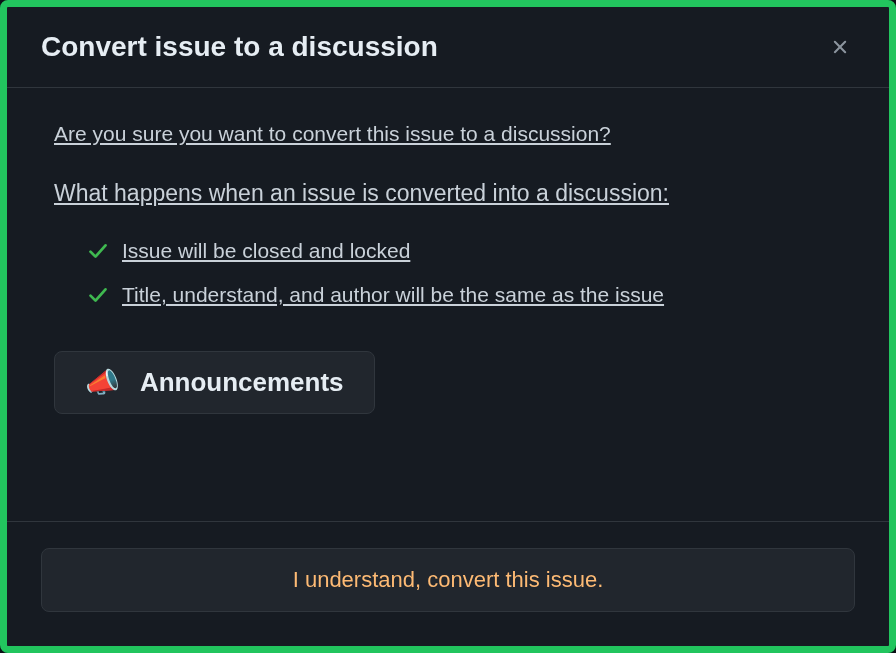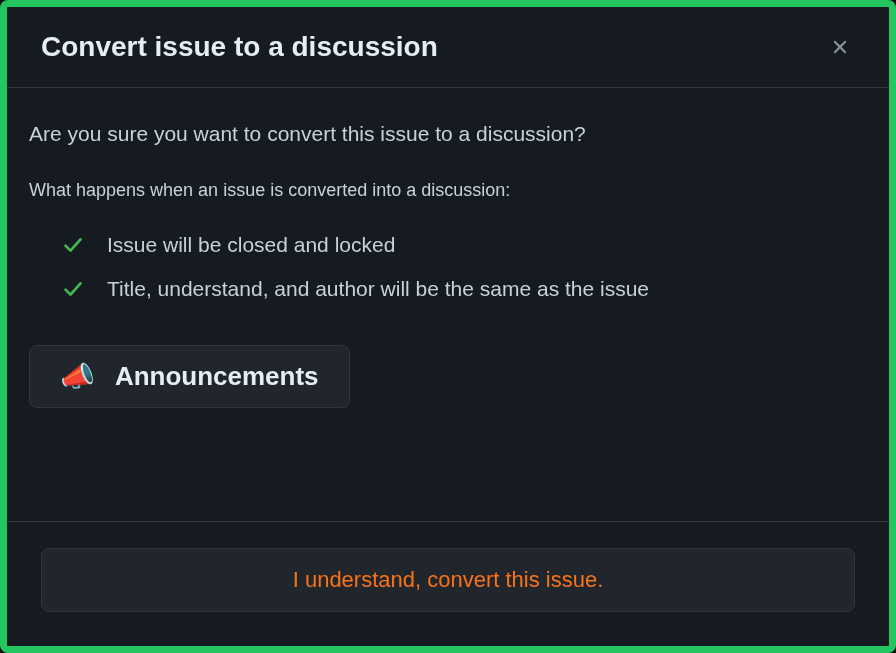--- a/index.html
+++ b/index.html
@@ -44,42 +44,43 @@
       display: flex;
       align-items: center;
       justify-content: center;
       color: #8b949e;
     }
     .close-btn svg {
       width: 22px;
       height: 22px;
     }
     .modal-body {
-      padding: 34px 36px 30px 22px;
+      padding: 34px 36px 30px 47px;
       flex: 1;
+      text-decoration: underline;
     }
     .question {
       font-size: 21px;
       color: #c9d1d9;
       margin-bottom: 34px;
     }
     .subtitle {
-      font-size: 18px;
+      font-size: 23px;
       color: #c9d1d9;
       margin-bottom: 22px;
     }
     .checklist {
       list-style: none;
       padding-left: 34px;
       margin-bottom: 34px;
     }
     .checklist li {
       display: flex;
       align-items: center;
-      gap: 24px;
+      gap: 14px;
       font-size: 21px;
       color: #c9d1d9;
       padding: 10px 0;
     }
     .check-icon {
       flex-shrink: 0;
       width: 20px;
       height: 20px;
       color: #3fb950;
     }
@@ -106,21 +107,21 @@
       border-top: 1px solid #30363d;
     }
     .confirm-btn {
       width: 100%;
       background: #21262d;
       border: 1px solid #30363d;
       border-radius: 8px;
       padding: 18px 0;
       font-size: 22px;
       font-weight: 500;
-      color: #f97316;
+      color: #fdba74;
       cursor: pointer;
       text-align: center;
     }
   </style>
 </head>
 <body>
 
 <div class="modal">
   <div class="modal-header">
     <h1 class="modal-title">Convert issue to a discussion</h1>

